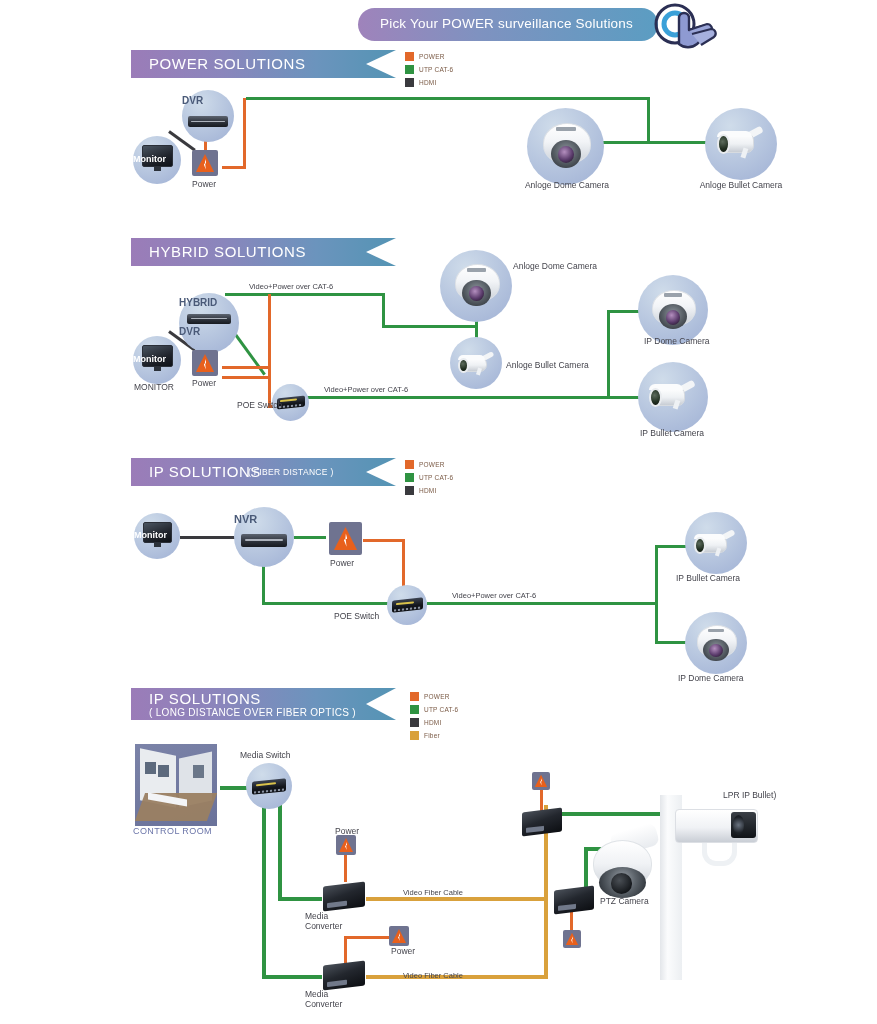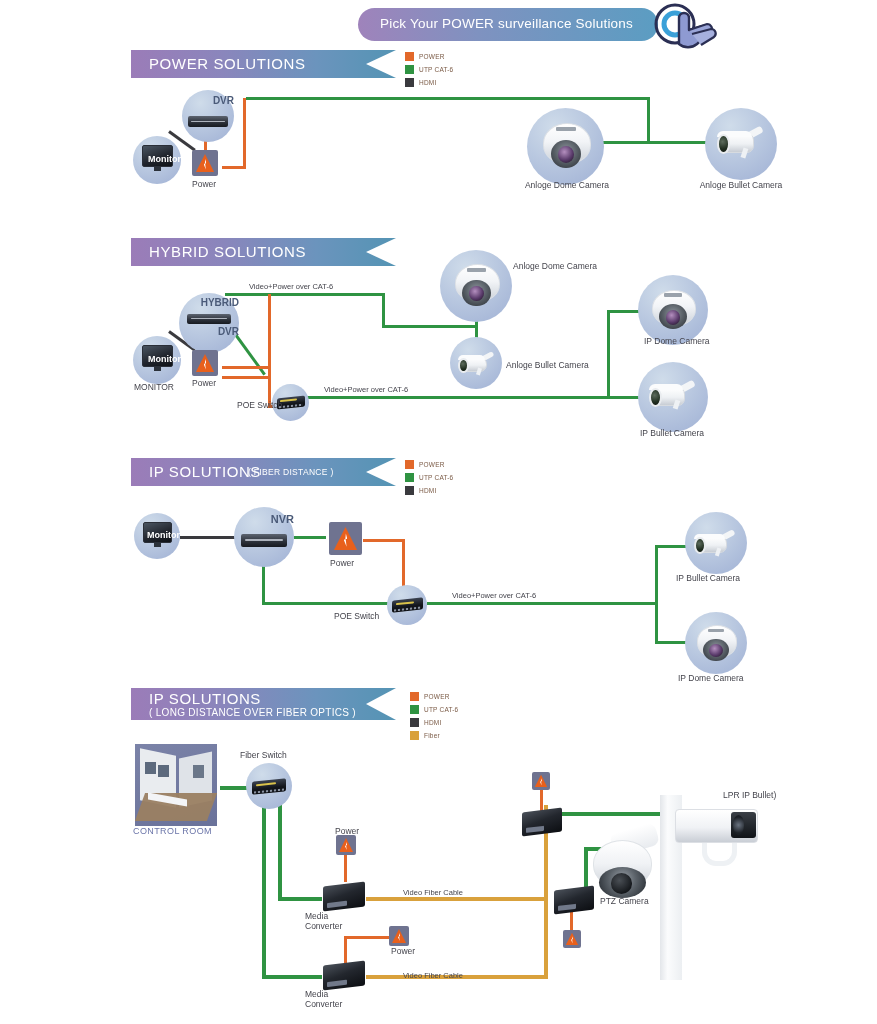--- a/index.html
+++ b/index.html
@@ -26,21 +26,21 @@
 
   
   .legend{position:absolute;}
   .legend-row{display:flex;align-items:center;height:12px;margin-bottom:1px;}
   .legend-sw{width:9px;height:9px;margin-right:5px;flex:0 0 auto;}
   .legend-lb{font-size:6.5px;color:#7a5a45;letter-spacing:.2px;white-space:nowrap;}
 
   
   .node{position:absolute;border-radius:50%;
      background:radial-gradient(circle at 35% 25%,#cfdcea 0%,#b9c8e0 45%,#9fb0d4 100%);}
-  .node-label-in{position:absolute;width:100%;text-align:right;color:#4a5a78;font-weight:bold;}
+  .node-label-in{position:absolute;width:100%;text-align:left;color:#4a5a78;font-weight:bold;}
   .cap{position:absolute;font-size:8.5px;color:#44444c;white-space:nowrap;}
   .cap-c{position:absolute;font-size:8.5px;color:#44444c;text-align:center;}
 
   
   .dvr-box{position:absolute;border-radius:2px;
      background:linear-gradient(180deg,#5d6470 0%,#2e333c 55%,#171a20 100%);}
   .dvr-box:after{content:"";position:absolute;left:8%;right:8%;top:42%;height:10%;
      background:rgba(215,220,230,.75);border-radius:1px;}
   .monitor{position:absolute;}
   .monitor .scr{position:absolute;inset:0 0 22% 0;border-radius:2px;
@@ -451,21 +451,21 @@
   <div class="desk"></div>
 </div>
 <span class="cap" style="left:133px;top:826px;font-size:9px;color:#6a74a8;letter-spacing:.4px;">CONTROL ROOM</span>
 
 <div class="node" style="left:246px;top:763px;width:46px;height:46px;">
   <div class="switch" style="left:6px;top:17px;width:34px;height:13px;">
     <div class="led"></div>
     <div class="ports"></div>
   </div>
 </div>
-<span class="cap" style="left:240px;top:750px;">Fiber Switch</span>
+<span class="cap" style="left:240px;top:750px;">Media Switch</span>
 
 <div class="mconv" style="left:323px;top:884px;width:42px;height:25px;"></div>
 <span class="cap" style="left:305px;top:911px;">Media</span>
 <span class="cap" style="left:305px;top:921px;">Converter</span>
 
 <div class="power" style="left:336px;top:835px;width:20px;height:20px;">
   <div class="bolt"></div>
 </div>
 <span class="cap" style="left:335px;top:826px;">Power</span>
 

